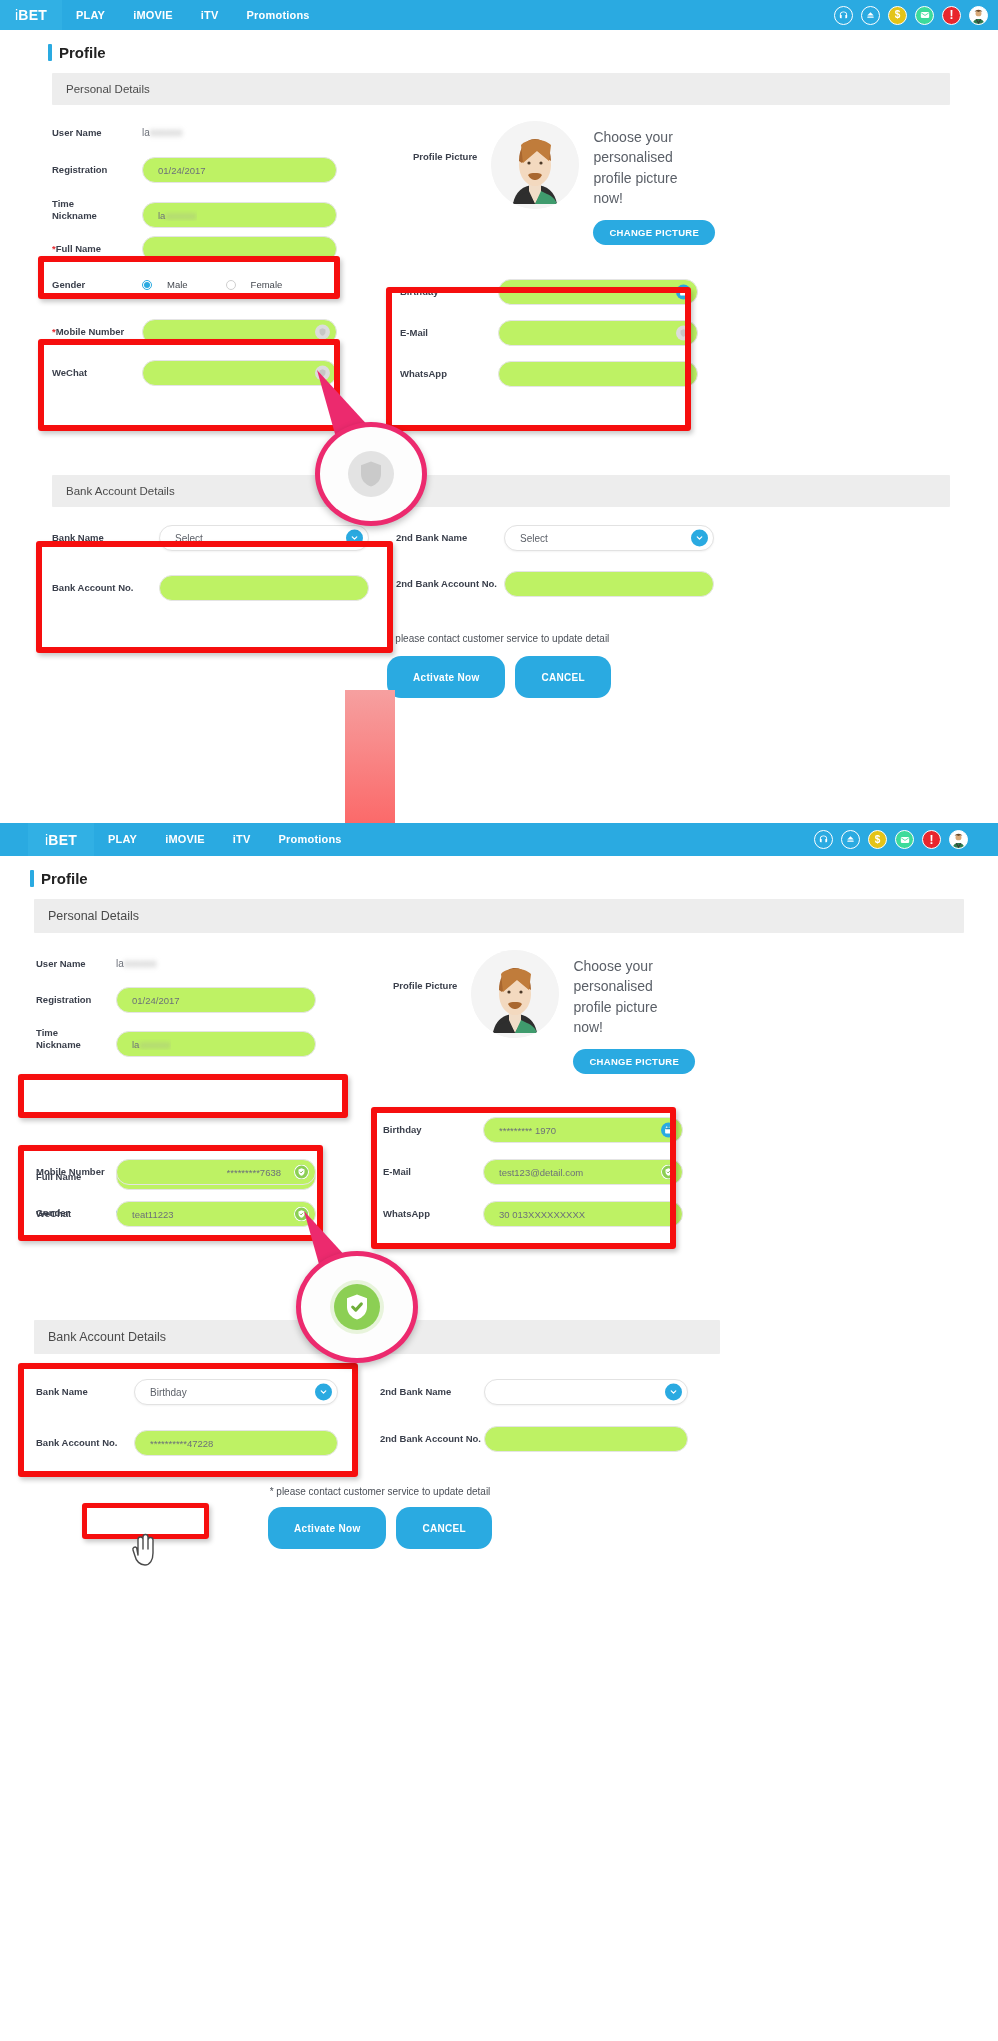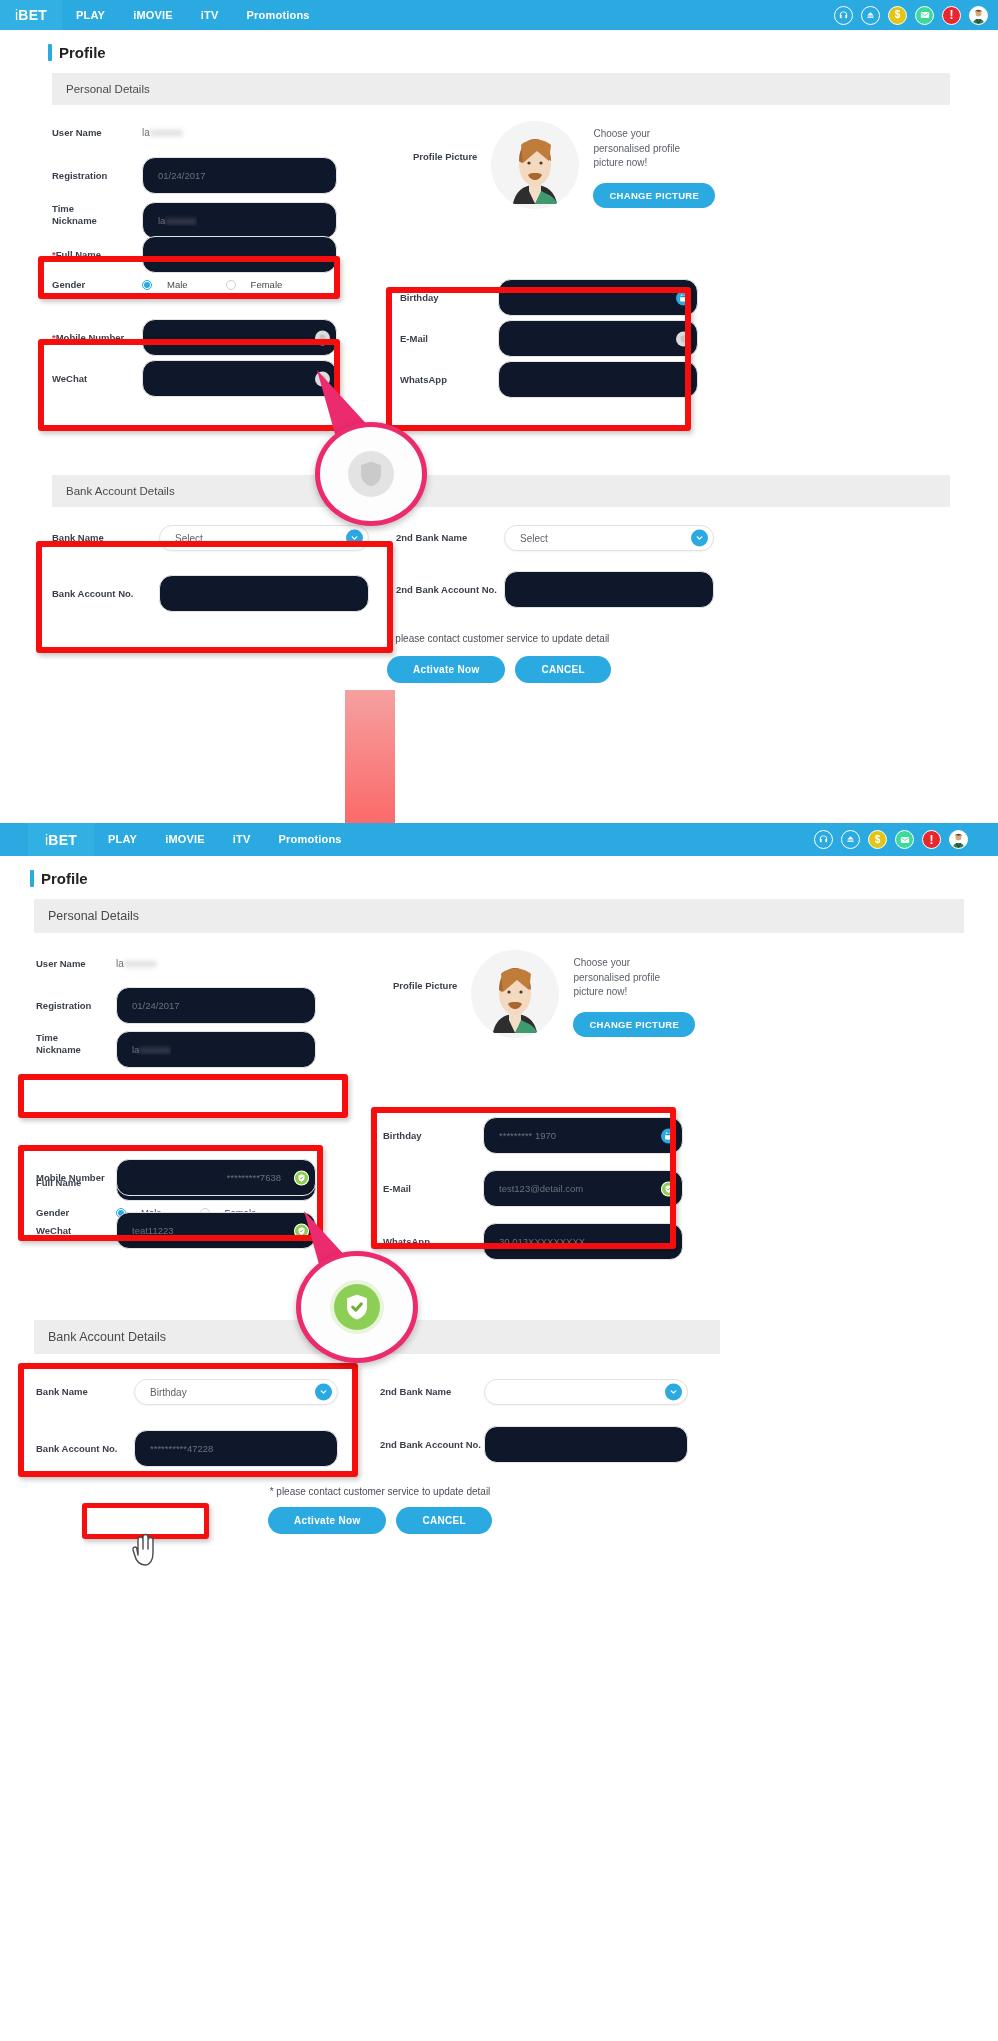--- a/index.html
+++ b/index.html
@@ -73,21 +73,21 @@
 
   
   .form-wrap { position: relative; padding: 0 48px 0 52px; }
   .row { display: flex; align-items: center; position: relative; }
   .lbl {
     font-size: 9.5px; font-weight: bold; color: #3a3f4b;
     width: 90px; flex: none; line-height: 1.25;
   }
   .lbl .req { color: #e8262d; }
   .fld {
-    height: 37px; background: #0f172a;
+    height: 26px; background: #bef264;
     border-radius: 13px; border: 1px solid #e4e4e4;
     display: flex; align-items: center;
     padding: 0 34px 0 15px;
     font-size: 9.5px; color: #6c7079;
     position: relative;
   }
   .fld.w-left { width: 195px; }
   .fld.w-right { width: 200px; }
   .fld .val { white-space: nowrap; overflow: hidden; text-overflow: ellipsis; }
 
@@ -135,28 +135,28 @@
   }
   .rdot.on { border-color: #2aaae1; }
   .rdot.on::after { content:""; width: 6px; height: 6px; border-radius: 50%; background: #2aaae1; }
 
   
   .pp-label { font-size: 9.5px; font-weight: bold; color: #3a3f4b; }
   .pp-circle {
     width: 88px; height: 88px; border-radius: 50%;
     background: #f4f4f4; overflow: hidden; position: relative;
   }
-  .pp-text { font-size: 10px; color: #5a5f67; line-height: 1.45; }
+  .pp-text { font-size: 14px; color: #5a5f67; line-height: 1.45; }
   .btn {
     background: #2aaae1; color: #fff; border: none;
     border-radius: 14px; height: 25px;
     font-size: 9.5px; font-weight: bold; letter-spacing: .3px;
     padding: 0 16px; cursor: pointer; white-space: nowrap;
   }
-  .btn.big { height: 27px; border-radius: 14px; font-size: 10px; padding: 0 26px; }
+  .btn.big { height: 42px; border-radius: 14px; font-size: 10px; padding: 0 26px; }
 
   
   .note { text-align: center; font-size: 10px; color: #4a4f57; }
   .btn-row { display: flex; justify-content: center; gap: 10px; }
 
   
   .hl {
     position: absolute;
     border: 6px solid #f60e0e;
     border-radius: 3px;

